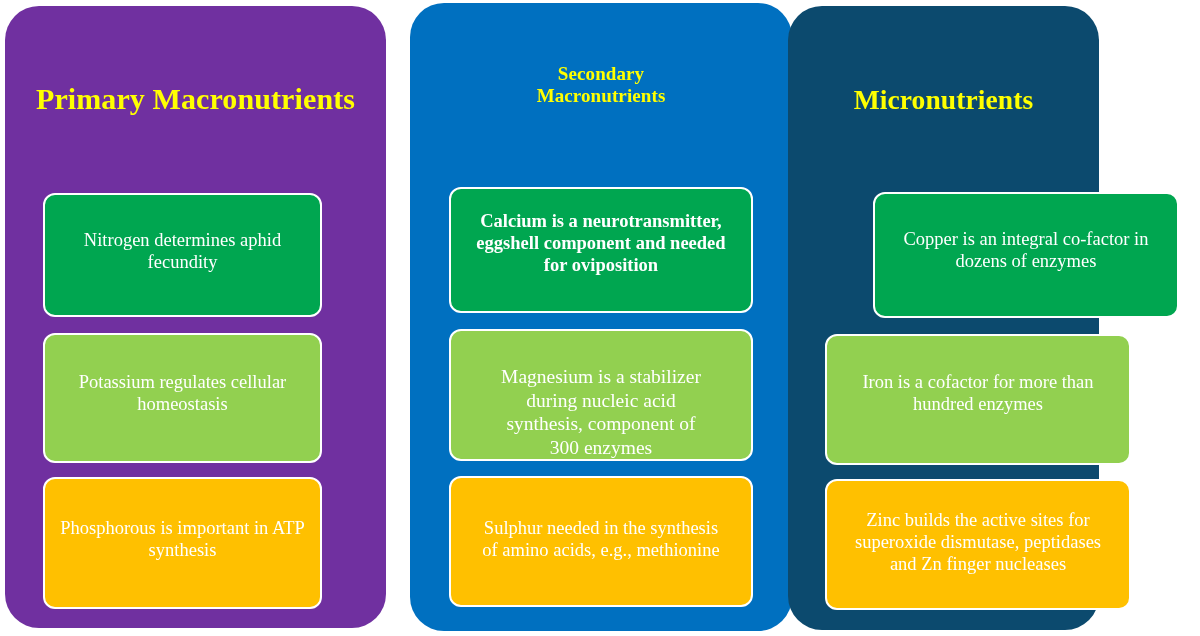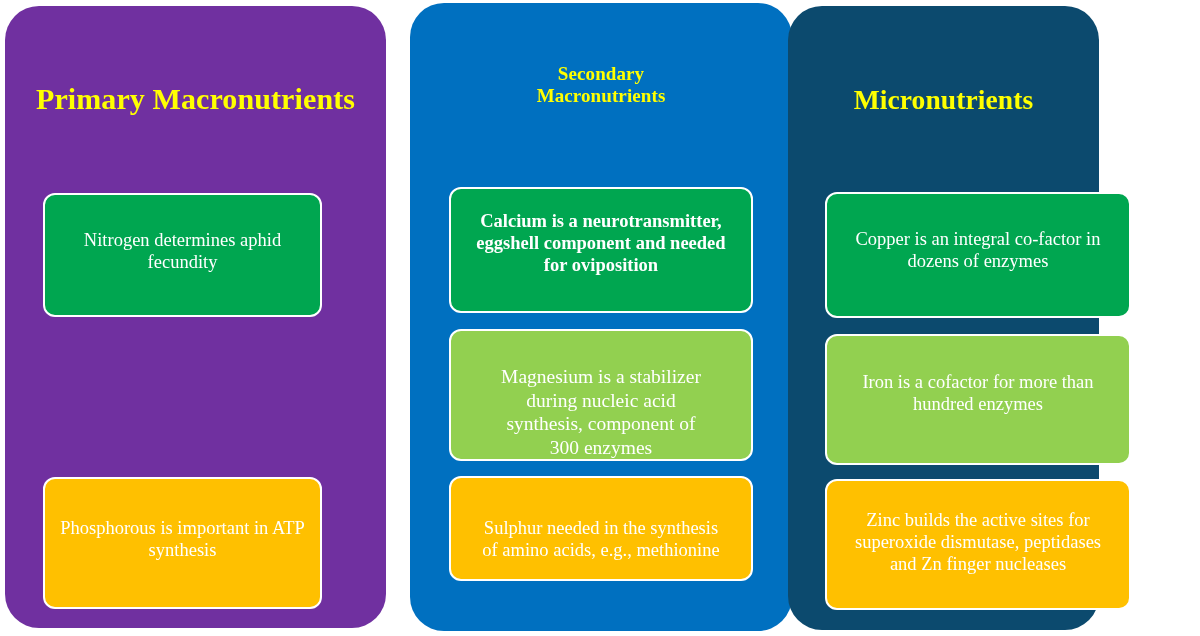--- a/index.html
+++ b/index.html
@@ -109,32 +109,32 @@
   .column-0 .card-1 .card-text { padding-top: 36px; }
   .column-0 .card-2 .card-text { padding-top: 38px; }
 
   
   .column-1 .card {
     left: 39px;
     width: 304px;
   }
   .column-1 .card-0 { top: 184px; height: 126px; font-size: 18.5px; font-weight: bold; }
   .column-1 .card-1 { top: 326px; height: 132px; font-size: 19.5px; align-items: flex-end; }
-  .column-1 .card-2 { top: 473px; height: 105px; font-size: 18.5px; }
+  .column-1 .card-2 { top: 473px; height: 131px; font-size: 18.5px; }
 
   .column-1 .card-0 .card-text { padding-top: 21px; }
   .column-1 .card-1 .card-text { padding-top: 12px; }
   .column-1 .card-2 .card-text { padding-top: 39px; }
 
   
   .column-2 .card {
     left: 37px;
     width: 306px;
   }
-  .column-2 .card-0 { top: 186px; height: 126px; font-size: 18.5px; }
+  .column-2 .card-0 { top: 186px; height: 126px; font-size: 18.5px; margin-left: 48px; }
   .column-2 .card-1 { top: 328px; height: 131px; font-size: 18.5px; }
   .column-2 .card-2 { top: 473px; height: 131px; font-size: 18.5px; }
 
   .column-2 .card-0 .card-text { padding-top: 34px; }
   .column-2 .card-1 .card-text { padding-top: 35px; }
   .column-2 .card-2 .card-text { padding-top: 28px; }
 
   
   .card-green { background: #00a650; }
   .card-lightgreen { background: #92d050; }
@@ -146,20 +146,24 @@
 <div class="infographic">
 
   <div class="column column-0">
     <div class="column-title">Primary Macronutrients</div>
 
     <div class="card card-0 card-green">
       <span class="card-text">Nitrogen determines aphid
 fecundity</span>
     </div>
 
+    <div class="card card-1 card-lightgreen">
+      <span class="card-text">Potassium regulates  cellular
+homeostasis</span>
+    </div>
 
     <div class="card card-2 card-orange">
       <span class="card-text">Phosphorous is important in ATP
 synthesis</span>
     </div>
   </div>
 
   <div class="column column-1">
     <div class="column-title">Secondary
 Macronutrients</div>

